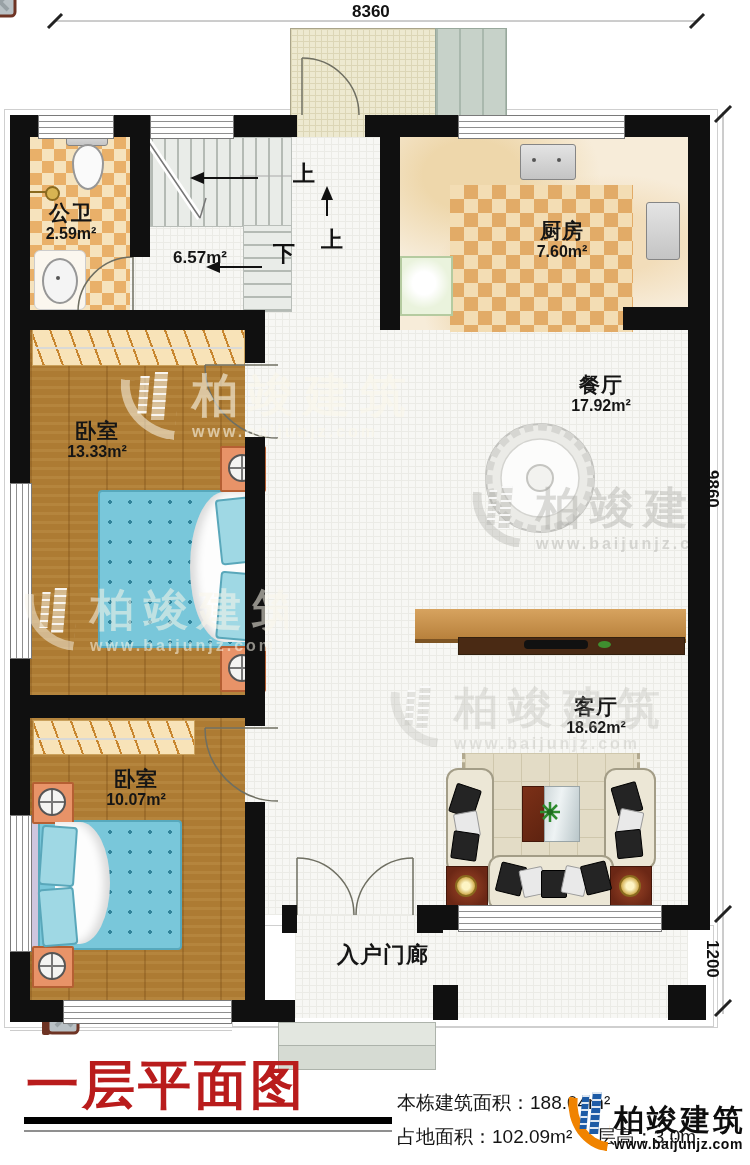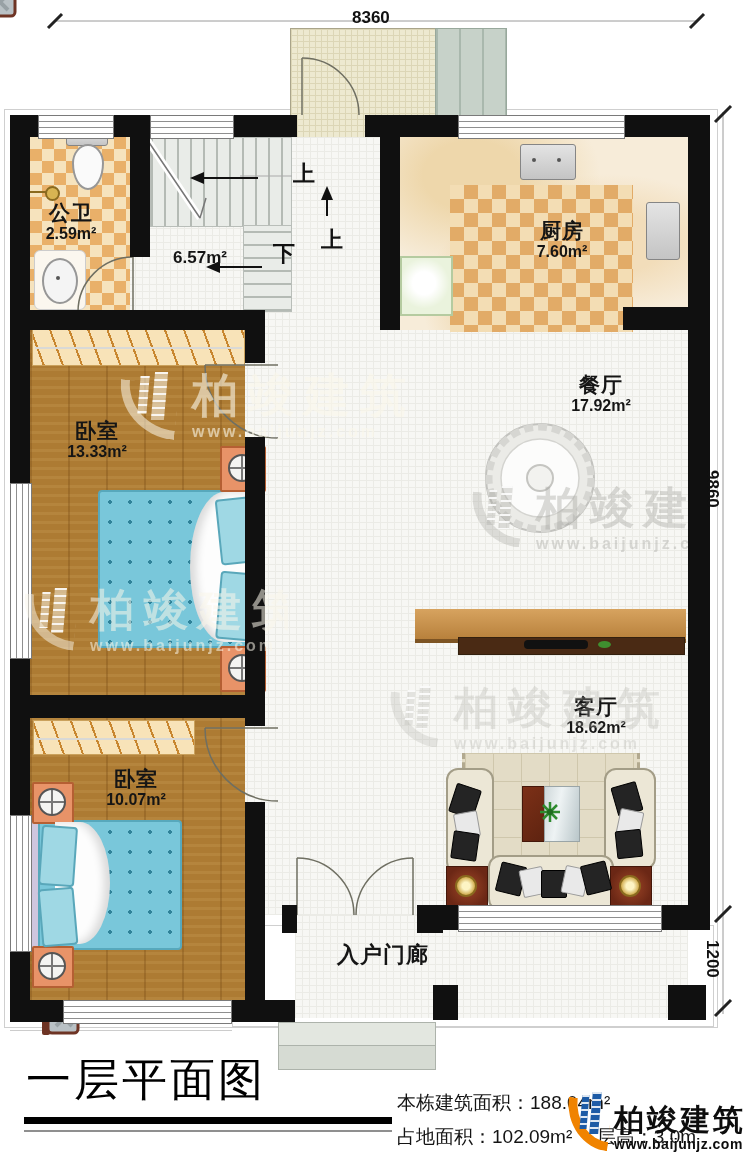--- a/index.html
+++ b/index.html
@@ -84,21 +84,21 @@
     border-width:0 0 9px 9px;border-radius:0 0 0 100%;transform:rotate(6deg);}
   .bjmark .b1{left:34%;top:6%;width:15%;height:58%;background:var(--c1,#1d5ba6);transform:skewX(-5deg);
     background-image:repeating-linear-gradient(to bottom,rgba(255,255,255,.85) 0 2px,transparent 2px 7px);}
   .bjmark .b2{left:56%;top:0;width:21%;height:72%;background:var(--c1,#1d5ba6);transform:skewX(-5deg);
     background-image:repeating-linear-gradient(to bottom,rgba(255,255,255,.85) 0 2px,transparent 2px 7px);}
   
   .wm{position:absolute;display:flex;align-items:flex-start;gap:12px;z-index:70;pointer-events:none;}
   .wmname{display:block;font-size:46px;font-weight:900;letter-spacing:10px;line-height:1;white-space:nowrap;}
   .wmurl{display:block;font-size:16px;font-weight:700;letter-spacing:3px;margin-top:5px;white-space:nowrap;}
   
-  .ftitle{position:absolute;left:26px;top:1050px;font-size:45px;font-weight:400;letter-spacing:3px;color:#000000;z-index:80;}
+  .ftitle{position:absolute;left:26px;top:1050px;font-size:53px;font-weight:700;letter-spacing:3px;color:#b91c1c;z-index:80;}
   .frule1{position:absolute;left:24px;top:1117px;width:368px;height:7px;background:#000;z-index:80;}
   .frule2{position:absolute;left:24px;top:1130px;width:368px;height:2px;background:#8f8f8f;z-index:80;}
   .fscale{position:absolute;left:297px;top:1064px;font-size:45px;font-weight:500;letter-spacing:2px;color:#000;z-index:80;}
   .finfo{position:absolute;left:397px;font-size:19px;font-weight:500;color:#141414;z-index:79;white-space:nowrap;}
   .flogo-name{position:absolute;left:614px;top:1100px;font-size:30px;font-weight:900;letter-spacing:3px;color:#0d0d0d;z-index:82;white-space:nowrap;}
   .flogo-url{position:absolute;left:614px;top:1136px;font-size:14px;font-weight:700;letter-spacing:.5px;color:#0d0d0d;z-index:82;white-space:nowrap;}
   .outline{position:absolute;border:1px solid #cfcfcf;z-index:5;}
   .stepband{position:absolute;z-index:8;border:1px solid #adb3ab;}
 </style>
 </head>
@@ -344,21 +344,21 @@
   <div class="rlabel" style="left:383px;top:955px;">
     <div class="rname" style="font-size:22px;">入户门廊</div>
   </div>
 
   
   <div class="stairlbl" style="left:304px;top:174px;">上</div>
   <div class="stairlbl" style="left:332px;top:240px;">上</div>
   <div class="stairlbl" style="left:284px;top:254px;">下</div>
 
   
-  <div class="dimlbl" style="left:352px;top:8px;">8360</div>
+  <div class="dimlbl" style="left:352px;top:2px;">8360</div>
   <div class="dimlbl" style="left:722px;top:470px;transform:rotate(90deg);transform-origin:left top;">9860</div>
   <div class="dimlbl" style="left:722px;top:940px;transform:rotate(90deg);transform-origin:left top;">1200</div>
 
   
   <div class="wm" style="left:118px;top:372px;color:rgba(250,246,234,.6);--c1:rgba(250,246,234,.55);--c2:rgba(250,246,234,.55);">
     <span class="bjmark" style="width:62px;height:66px;">
         <i class="sw"></i>
         <i class="b1"></i>
         <i class="b2"></i>
       </span>

